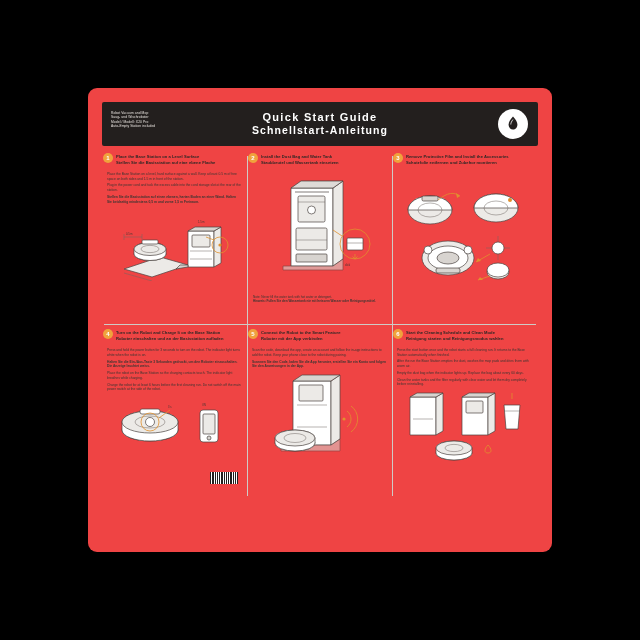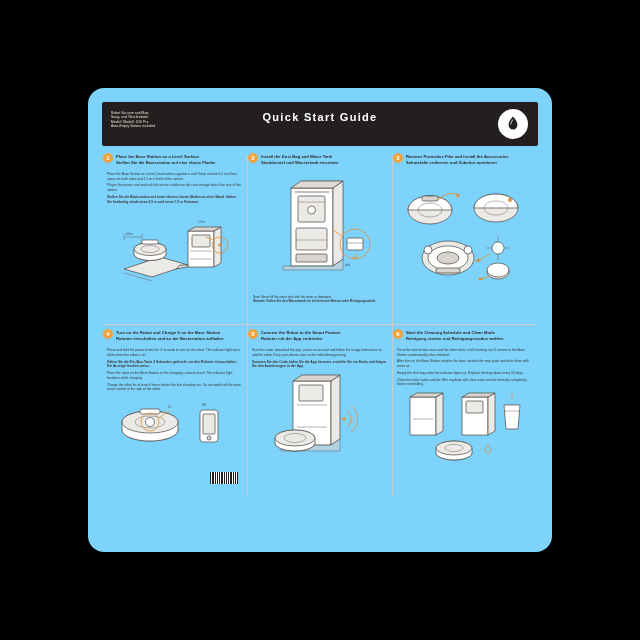--- a/index.html
+++ b/index.html
@@ -11,22 +11,22 @@
     overflow: hidden;
     font-family: "Liberation Sans", sans-serif;
   }
 
   #page {
     position: absolute;
     left: 88px;
     top: 88px;
     width: 464px;
     height: 464px;
-    background: #7dd3fc;
-    border-radius: 16px;
+    background: #ef4444;
+    border-radius: 9px;
     box-shadow: 0 0 2px rgba(0,0,0,0.4);
     overflow: hidden;
   }
 
   
   .header {
     position: absolute;
     left: 14px;
     top: 14px;
     width: 436px;
@@ -215,20 +215,21 @@
 
   <div class="header">
     <div class="header-brand">
       <div>Robot Vacuum and Mop</div>
       <div>Saug- und Wischroboter</div>
       <div>Model / Modell: X20 Pro</div>
       <div>Auto-Empty Station included</div>
     </div>
     <div class="header-titles">
       <div class="header-title">Quick Start Guide</div>
+      <div class="header-subtitle">Schnellstart-Anleitung</div>
     </div>
     <div class="header-logo">
       <svg width="22" height="22" viewBox="0 0 22 22" aria-hidden="true">
         <path d="M11 3.5 C8.2 6.5 6.6 9 6.6 11.6 C6.6 14.6 8.6 16.6 11 16.6 C13.4 16.6 15.4 14.6 15.4 11.6 C15.4 9 13.8 6.5 11 3.5 Z" fill="#231f1e"></path>
         <path d="M11 6.5 C9.6 8.4 8.8 9.9 8.8 11.5" fill="none" stroke="#ffffff" stroke-width="0.8"></path>
       </svg>
     </div>
   </div>
 
   <div class="grid">

